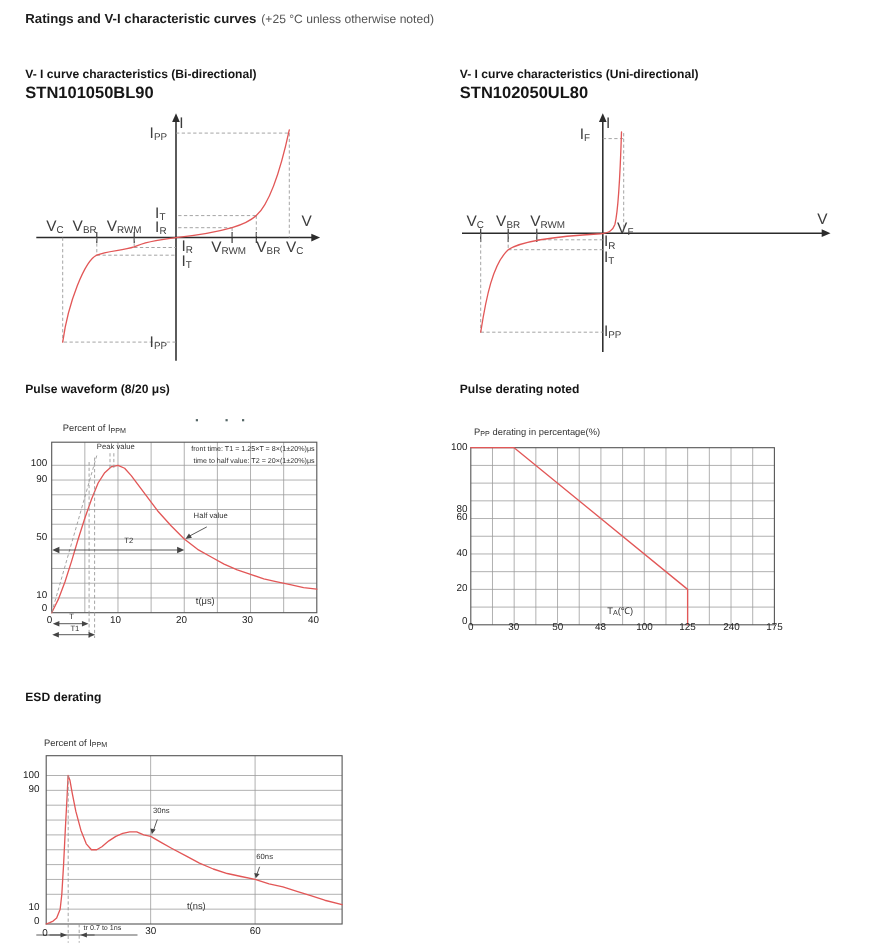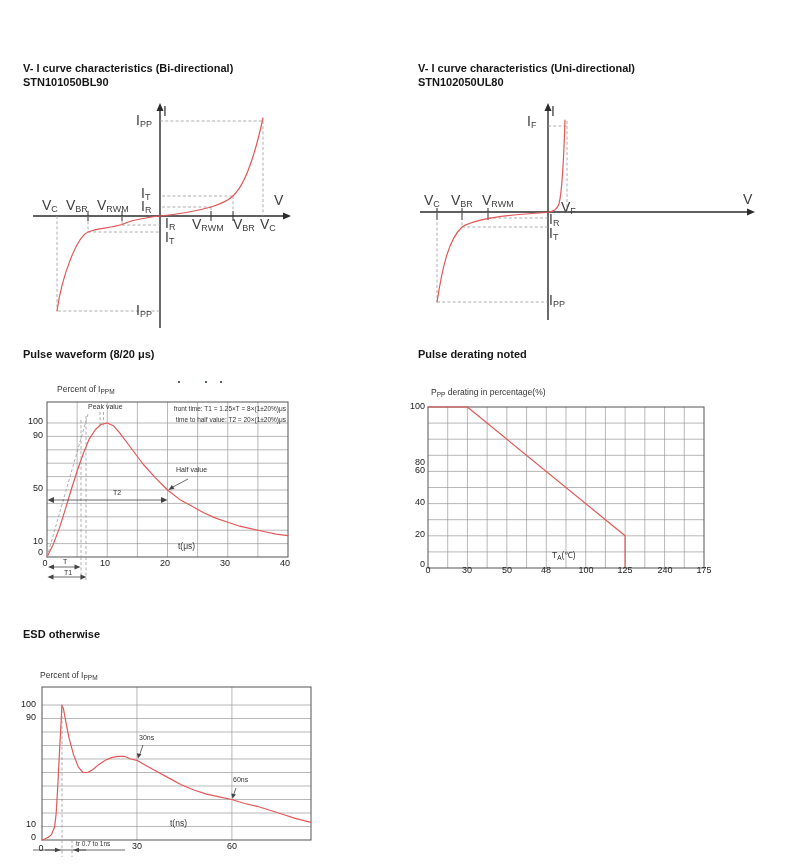--- a/index.html
+++ b/index.html
@@ -2,21 +2,21 @@
 <html><head>
 <meta charset="utf-8">
 <style>
   html,body{margin:0;padding:0;background:#fff}
   .page{position:relative;width:804px;height:865px;background:#ffffff;
         font-family:"Liberation Sans",sans-serif;overflow:hidden}
   .abs{position:absolute}
   .h1b{font-weight:bold;font-size:12px;color:#1c1c1c}
   .h1n{font-size:11px;color:#555}
   .sh{position:absolute;font-weight:bold;font-size:11px;color:#161616;white-space:nowrap}
-  .pn{position:absolute;font-weight:bold;font-size:11px;color:#161616;white-space:nowrap}
+  .pn{position:absolute;font-weight:bold;font-size:15px;color:#161616;white-space:nowrap}
   .dlab{position:absolute;font-size:14px;color:#3d3d3d;white-space:nowrap;line-height:1}
   .dlab sub{font-size:9px;vertical-align:-2px}
   .tick{position:absolute;font-size:9px;color:#222;line-height:1;white-space:nowrap}
   .r{text-align:right}
   .c{text-align:center}
   .axt{position:absolute;font-size:8.5px;color:#333;white-space:nowrap;line-height:1}
   .axt sub{font-size:6.5px;vertical-align:-1.5px}
   .sm{position:absolute;font-size:7px;color:#333;line-height:1;white-space:nowrap}
   .note{position:absolute;font-size:6.5px;color:#333;text-align:right;line-height:10.5px;white-space:nowrap}
   .dot{position:absolute;width:2px;height:2px;background:#566}
@@ -29,28 +29,32 @@
   .annln{stroke:#444;stroke-width:0.8;fill:none}
   .annfill{fill:#444;stroke:none}
   .axfill{fill:#2b2b2b;stroke:none}
   .curve-red{stroke:#e25757;stroke-width:1.2;fill:none;stroke-linejoin:round;stroke-linecap:round}
 </style>
 </head>
 <body>
 
 <div class="page">
 
+  <div class="abs" style="left:23px;top:8px">
+    <span class="h1b">Ratings and V-I characteristic curves</span>
+    <span class="h1n">(+25 °C unless otherwise noted)</span>
+  </div>
 
   <div class="sh" style="left:23px;top:62px">V- I curve characteristics (Bi-directional)</div>
   <div class="pn" style="left:23px;top:76px">STN101050BL90</div>
   <div class="sh" style="left:418px;top:62px">V- I curve characteristics (Uni-directional)</div>
   <div class="pn" style="left:418px;top:76px">STN102050UL80</div>
   <div class="sh" style="left:23px;top:348px">Pulse waveform (8/20 μs)</div>
   <div class="sh" style="left:418px;top:348px">Pulse derating noted</div>
-  <div class="sh" style="left:23px;top:628px">ESD otherwise</div>
+  <div class="sh" style="left:23px;top:628px">ESD derating</div>
 
   <div class="dot" style="left:178px;top:381px"></div>
   <div class="dot" style="left:205px;top:381px"></div>
   <div class="dot" style="left:220px;top:381px"></div>
 
   <svg style="left:25px;top:100px" width="290" height="235" viewBox="0 0 290 235">
     <g>
       <line class="axd" x1="135" y1="10" x2="135" y2="228"></line>
       <line class="axd" x1="8" y1="116" x2="262" y2="116"></line>
       <polygon class="axfill" points="135,3 131.5,11 138.5,11"></polygon>

